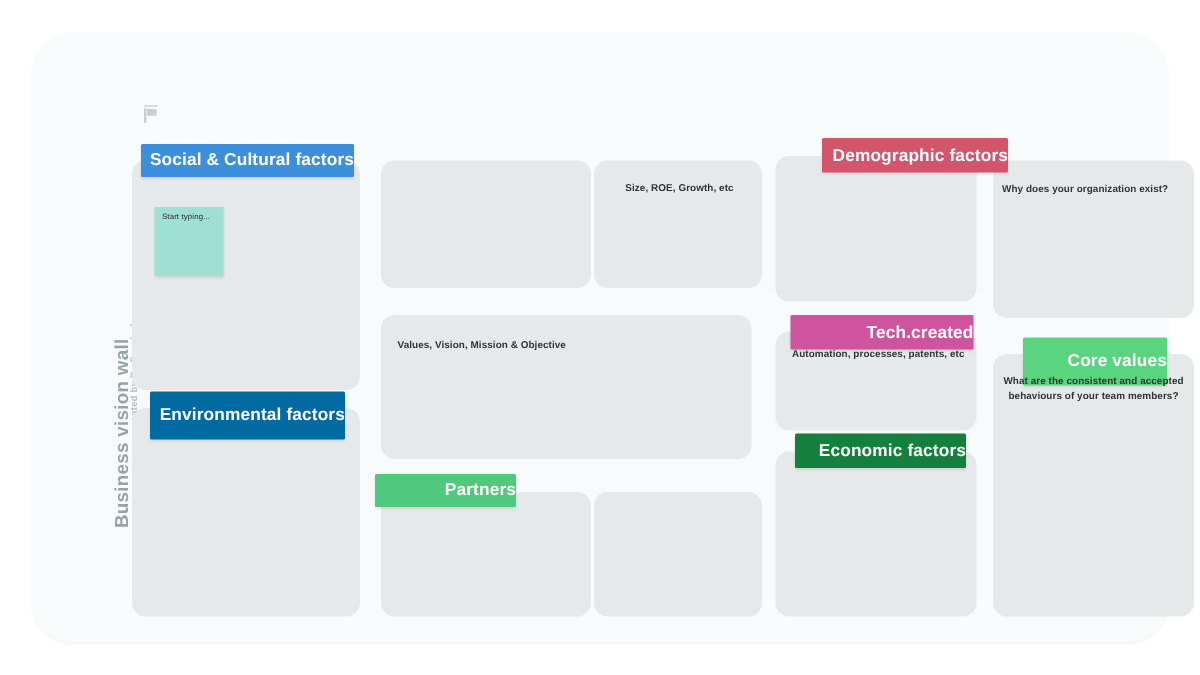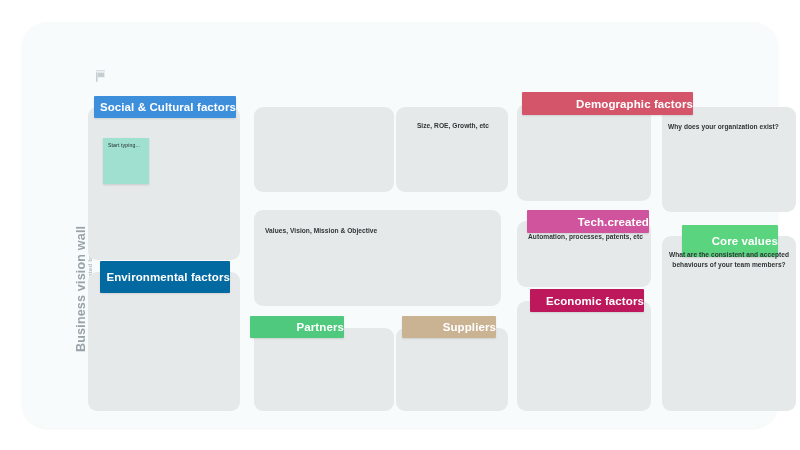--- a/index.html
+++ b/index.html
@@ -167,34 +167,31 @@
 
 
     <div class="caption" style="left:243px; top:204px; width:200px;">Values, Vision, Mission &amp; Objective</div>
 
     <div class="chip" style="left:228px; top:294px; width:94px; height:22px; background:#4fc97d;">
       <span>Partners</span>
     </div>
 
     <div class="caption center" style="left:386px; top:99px; width:90px;">Size, ROE, Growth, etc</div>
 
-    <div class="chip" style="left:380px; top:294px; width:94px; height:22px; background:#c9b393;">
-      <span>Suppliers</span>
-    </div>
-
-    <div class="chip" style="left:500px; top:70px; width:124px; height:23px; background:#d4546a;padding-left:47px;">
+
+    <div class="chip" style="left:526px; top:70px; width:124px; height:23px; background:#d4546a;">
       <span>Demographic factors</span>
     </div>
 
     <div class="chip" style="left:505px; top:188px; width:122px; height:23px; background:#d0549d;">
       <span>Tech.created</span>
     </div>
     <div class="caption" style="left:506px; top:210px; width:130px;">Automation, processes, patents, etc</div>
 
-    <div class="chip" style="left:508px; top:267px; width:114px; height:23px; background:#be185d;">
+    <div class="chip" style="left:508px; top:267px; width:114px; height:23px; background:#15803d;">
       <span>Economic factors</span>
     </div>
 
     <div class="caption" style="left:646px; top:100px; width:132px;">Why does your organization exist?</div>
 
     <div class="chip" style="left:660px; top:203px; width:96px; height:32px; background:#5bd47f;">
       <span>Core values</span>
     </div>
     <div class="caption center" style="left:641px; top:228px; width:132px;">What are the consistent and accepted behaviours of your team members?</div>
 

